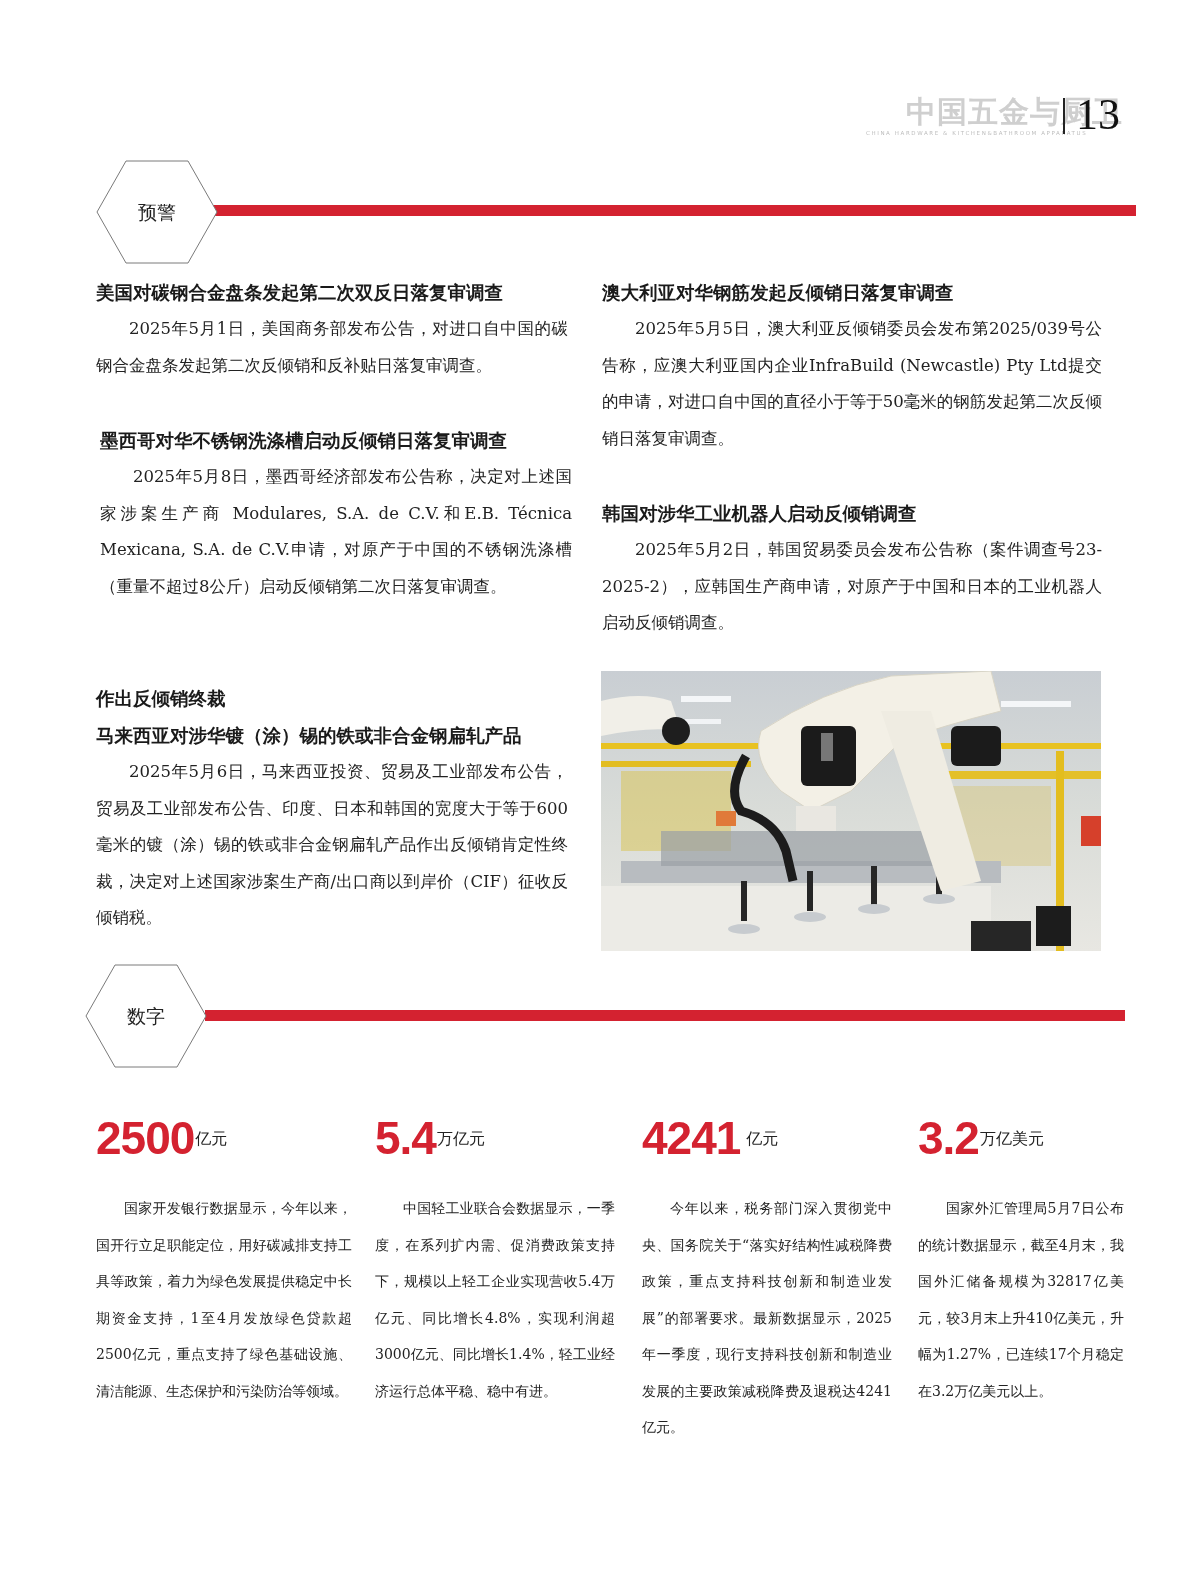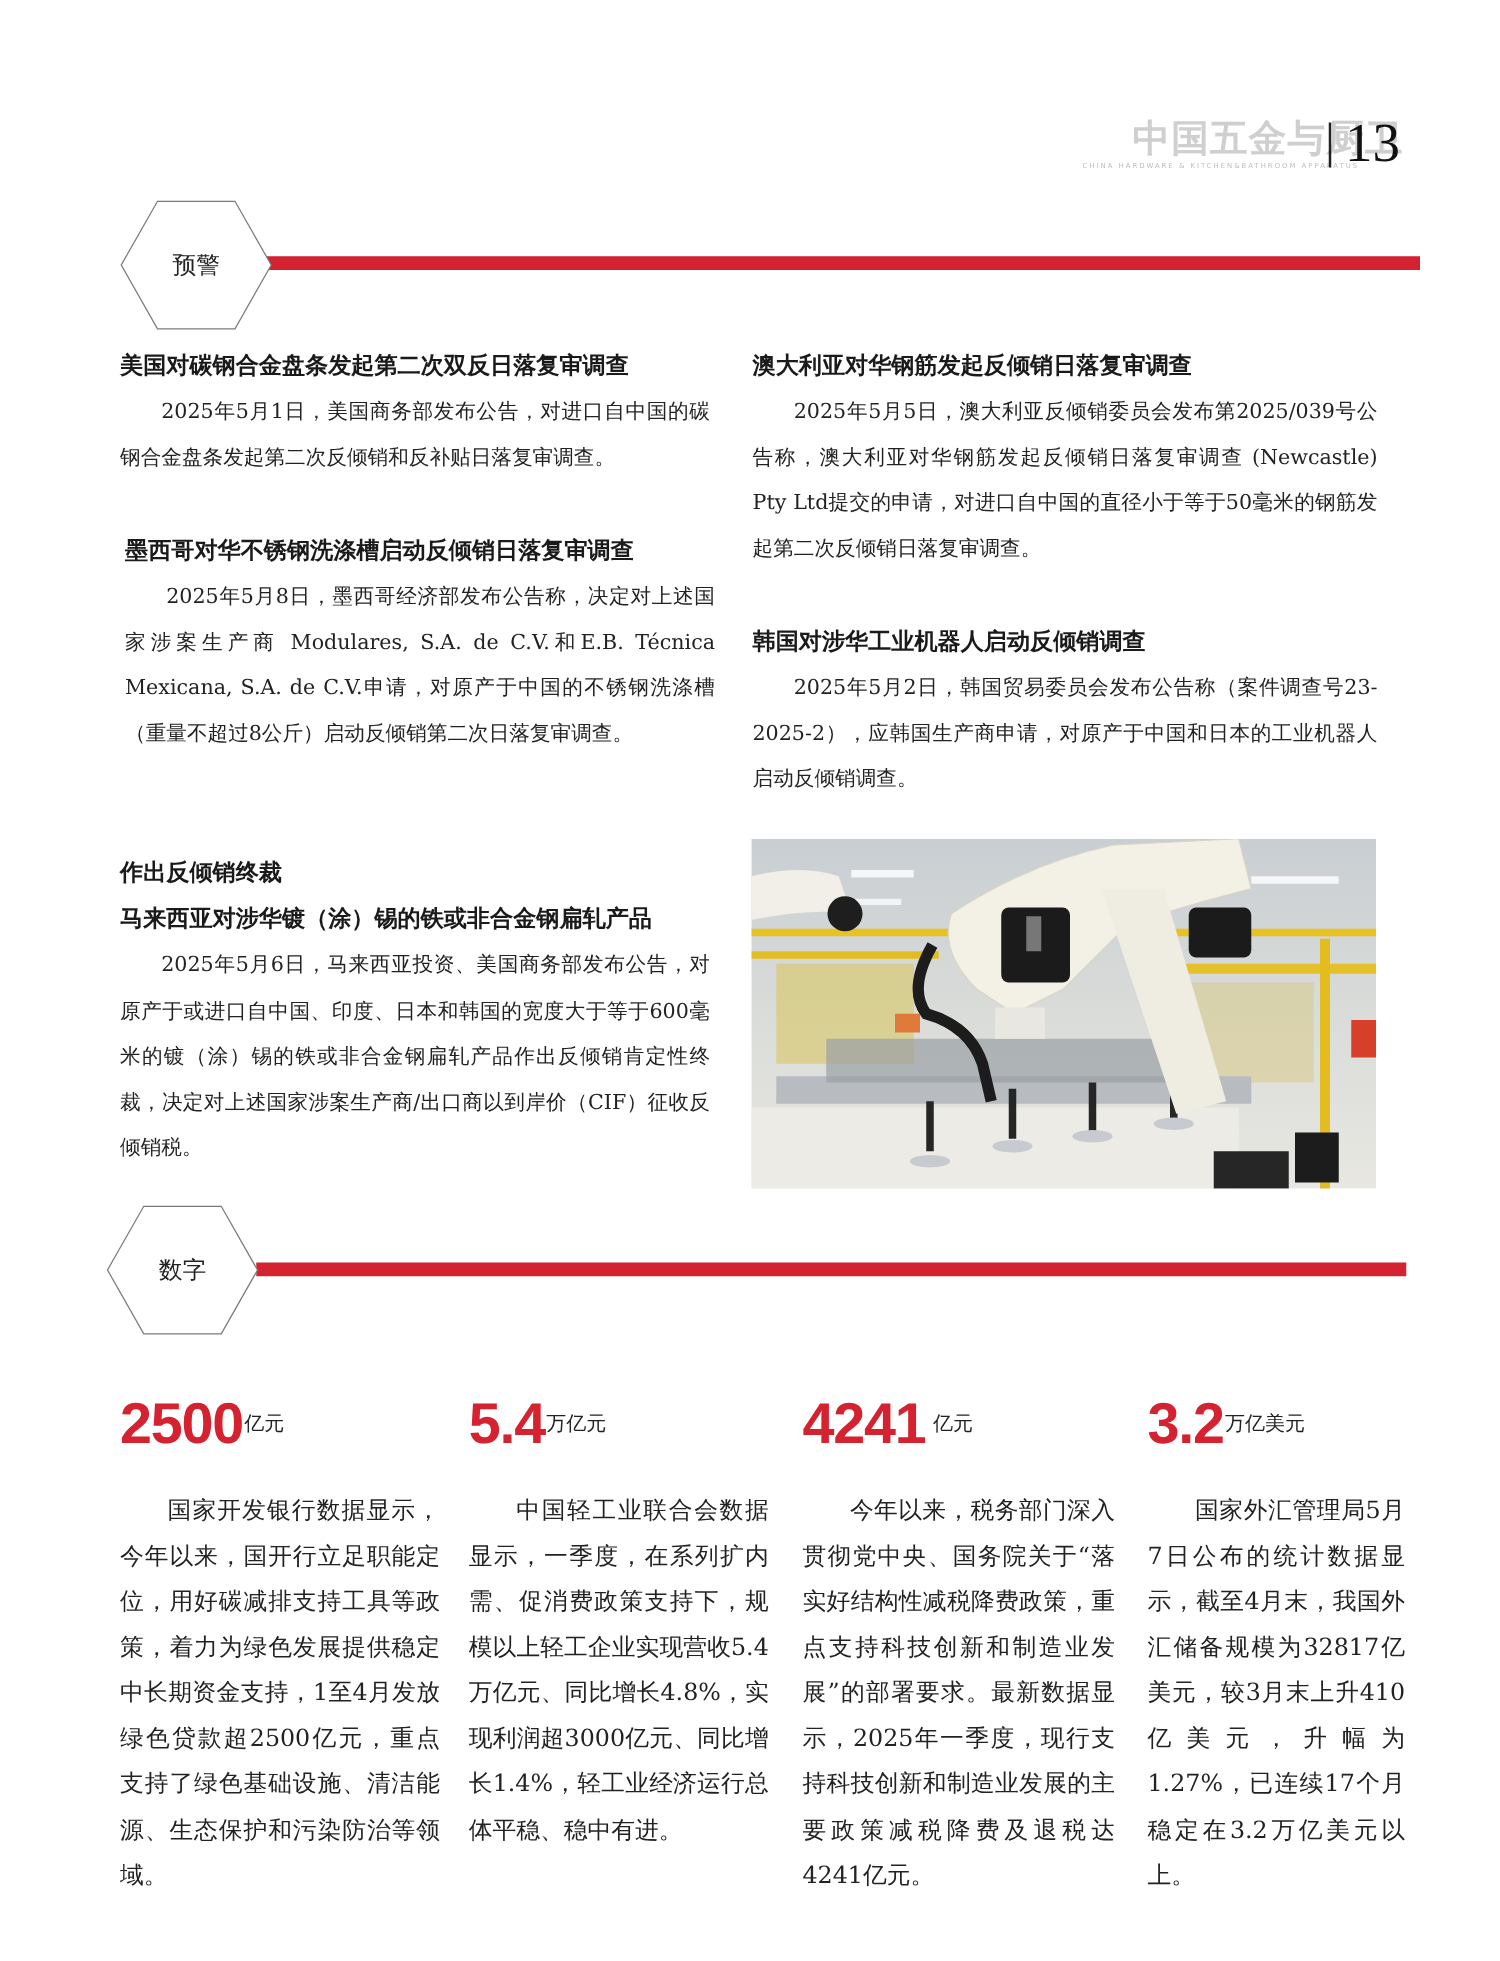--- a/index.html
+++ b/index.html
@@ -24,21 +24,21 @@
   
   .news-title { font-family:"DejaVu Sans", sans-serif; font-weight:bold; font-size:18.5px; color:#1a1a1a; line-height:37px; white-space:nowrap; }
   .news-body { font-size:16.5px; line-height:36.5px; color:#222; text-align:justify; text-indent:2em; }
 
   .photo { left:601px; top:671px; width:500px; height:280px; overflow:hidden; }
 
   
   .stat { width:260px; }
   .stat-num { font-family:"Liberation Sans", sans-serif; font-weight:bold; font-size:46px; color:#d42230; letter-spacing:-1px; line-height:52px; }
   .stat-unit { font-family:"DejaVu Sans", sans-serif; font-size:16px; color:#222; vertical-align:10px; margin-left:1px; }
-  .stat-body { font-size:19px; line-height:36.5px; color:#222; text-align:justify; text-indent:2em; margin-top:26px; }
+  .stat-body { font-size:14px; line-height:36.5px; color:#222; text-align:justify; text-indent:2em; margin-top:26px; }
 </style>
 </head>
 <body>
 
 <div class="abs logo">
   <div class="logo-cn">中国五金与厨卫</div>
   <div class="logo-en">CHINA HARDWARE &amp; KITCHEN&amp;BATHROOM APPARATUS</div>
 </div>
 <div class="abs page-sep"></div>
 <div class="abs page-num">13</div>
@@ -57,26 +57,26 @@
 </div>
 
 <div class="abs" style="left:100px; top:422px; width:472px;">
   <div class="news-title">墨西哥对华不锈钢洗涤槽启动反倾销日落复审调查</div>
   <div class="news-body">2025年5月8日，墨西哥经济部发布公告称，决定对上述国家涉案生产商 Modulares, S.A. de C.V.和E.B. Técnica Mexicana, S.A. de C.V.申请，对原产于中国的不锈钢洗涤槽（重量不超过8公斤）启动反倾销第二次日落复审调查。</div>
 </div>
 
 <div class="abs" style="left:96px; top:680px; width:472px;">
   <div class="news-title">作出反倾销终裁</div>
   <div class="news-title">马来西亚对涉华镀（涂）锡的铁或非合金钢扁轧产品</div>
-  <div class="news-body">2025年5月6日，马来西亚投资、美国商务部发布公告，对原产于或进口自中国、印度、日本和韩国的宽度大于等于600毫米的镀（涂）锡的铁或非合金钢扁轧产品作出反倾销肯定性终裁，决定对上述国家涉案生产商/出口商以到岸价（CIF）征收反倾销税。</div>
+  <div class="news-body">2025年5月6日，马来西亚投资、贸易及工业部发布公告，贸易及工业部发布公告、印度、日本和韩国的宽度大于等于600毫米的镀（涂）锡的铁或非合金钢扁轧产品作出反倾销肯定性终裁，决定对上述国家涉案生产商/出口商以到岸价（CIF）征收反倾销税。</div>
 </div>
 
 <div class="abs" style="left:602px; top:274px; width:500px;">
   <div class="news-title">澳大利亚对华钢筋发起反倾销日落复审调查</div>
-  <div class="news-body">2025年5月5日，澳大利亚反倾销委员会发布第2025/039号公告称，澳大利亚对华钢筋发起反倾销日落复审调查 (Newcastle) Pty Ltd提交的申请，对进口自中国的直径小于等于50毫米的钢筋发起第二次反倾销日落复审调查。</div>
+  <div class="news-body">2025年5月5日，澳大利亚反倾销委员会发布第2025/039号公告称，应澳大利亚国内企业InfraBuild (Newcastle) Pty Ltd提交的申请，对进口自中国的直径小于等于50毫米的钢筋发起第二次反倾销日落复审调查。</div>
 </div>
 
 <div class="abs" style="left:602px; top:495px; width:500px;">
   <div class="news-title">韩国对涉华工业机器人启动反倾销调查</div>
   <div class="news-body">2025年5月2日，韩国贸易委员会发布公告称（案件调查号23-2025-2），应韩国生产商申请，对原产于中国和日本的工业机器人启动反倾销调查。</div>
 </div>
 
 <div class="abs photo">
   <svg width="500" height="280" viewBox="0 0 500 280">
     <defs>

